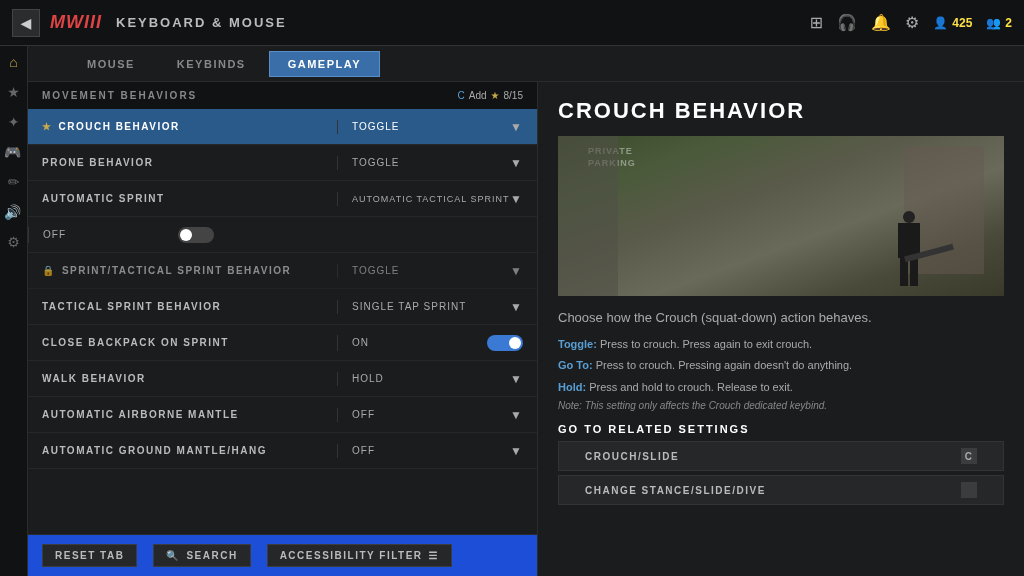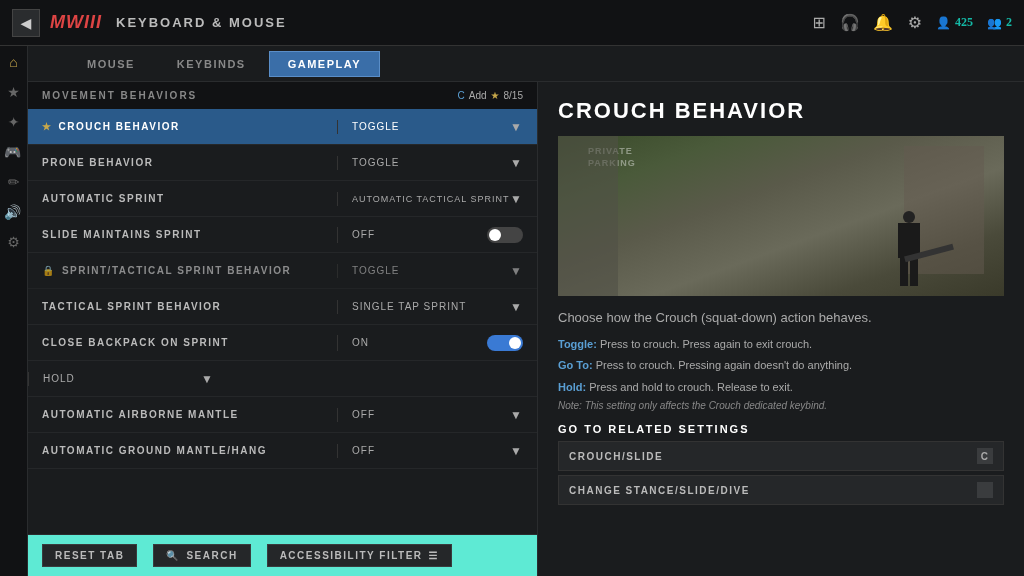--- a/index.html
+++ b/index.html
@@ -54,21 +54,21 @@
     }
     .topbar-icon {
       color: #aaa;
       font-size: 16px;
       cursor: pointer;
     }
     .topbar-badge {
       display: flex; align-items: center; gap: 4px;
       font-size: 12px; color: #ccc;
     }
-    .topbar-badge .num { color: #14b8a6; font-weight: bold; font-family: Liberation Serif, serif; }
+    .topbar-badge .num { color: #fde047; font-weight: bold; }
 
     
     .main-layout {
       display: flex;
       height: calc(576px - 46px);
     }
     .sidebar {
       width: 28px;
       background: #111214;
       border-right: 1px solid #2a2c2e;
@@ -224,21 +224,21 @@
       transition: left 0.2s;
     }
     .toggle-switch.off::after { left: 2px; }
     .toggle-switch.on::after { left: 22px; }
 
     
     .bottom-bar {
       display: flex;
       align-items: center;
       height: 42px;
-      background: #5eead4;
+      background: #1d4ed8;
       border-top: 1px solid #2a2c2e;
       padding: 0 14px;
       gap: 16px;
     }
     .bottom-btn {
       display: flex;
       align-items: center;
       gap: 6px;
       padding: 5px 12px;
       background: #252729;
@@ -321,21 +321,21 @@
       letter-spacing: 2px;
       margin: 12px 0 6px;
       text-transform: uppercase;
     }
     .related-item {
       display: flex;
       align-items: center;
       justify-content: space-between;
       background: #252729;
       border: 1px solid #333;
-      padding: 6px 10px;
+      padding: 6px 26px;
       margin-bottom: 4px;
       font-size: 10px;
       letter-spacing: 1.5px;
       color: #bbb;
       cursor: pointer;
       font-weight: bold;
     }
     .related-badge {
       width: 16px; height: 16px;
       background: #3a3c3e;
@@ -432,23 +432,20 @@
             <div class="setting-name">
               <span>AUTOMATIC SPRINT</span>
             </div>
             <div class="setting-value">
               <span style="font-size:9px;">AUTOMATIC TACTICAL SPRINT</span>
               <span class="chevron">▼</span>
             </div>
           </div>
 
           <div class="setting-row">
-            <div class="setting-name">
-              <span>SLIDE MAINTAINS SPRINT</span>
-            </div>
             <div class="setting-value">
               <span>OFF</span>
               <div class="toggle-switch off"></div>
             </div>
           </div>
 
           <div class="setting-row locked">
             <div class="setting-name">
               <span class="lock-icon">🔒</span>
               <span>SPRINT/TACTICAL SPRINT BEHAVIOR</span>
@@ -473,20 +470,23 @@
             <div class="setting-name">
               <span>CLOSE BACKPACK ON SPRINT</span>
             </div>
             <div class="setting-value">
               <span>ON</span>
               <div class="toggle-switch on"></div>
             </div>
           </div>
 
           <div class="setting-row">
+            <div class="setting-name">
+              <span>WALK BEHAVIOR</span>
+            </div>
             <div class="setting-value">
               <span>HOLD</span>
               <span class="chevron">▼</span>
             </div>
           </div>
 
           <div class="setting-row">
             <div class="setting-name">
               <span>AUTOMATIC AIRBORNE MANTLE</span>
             </div>

